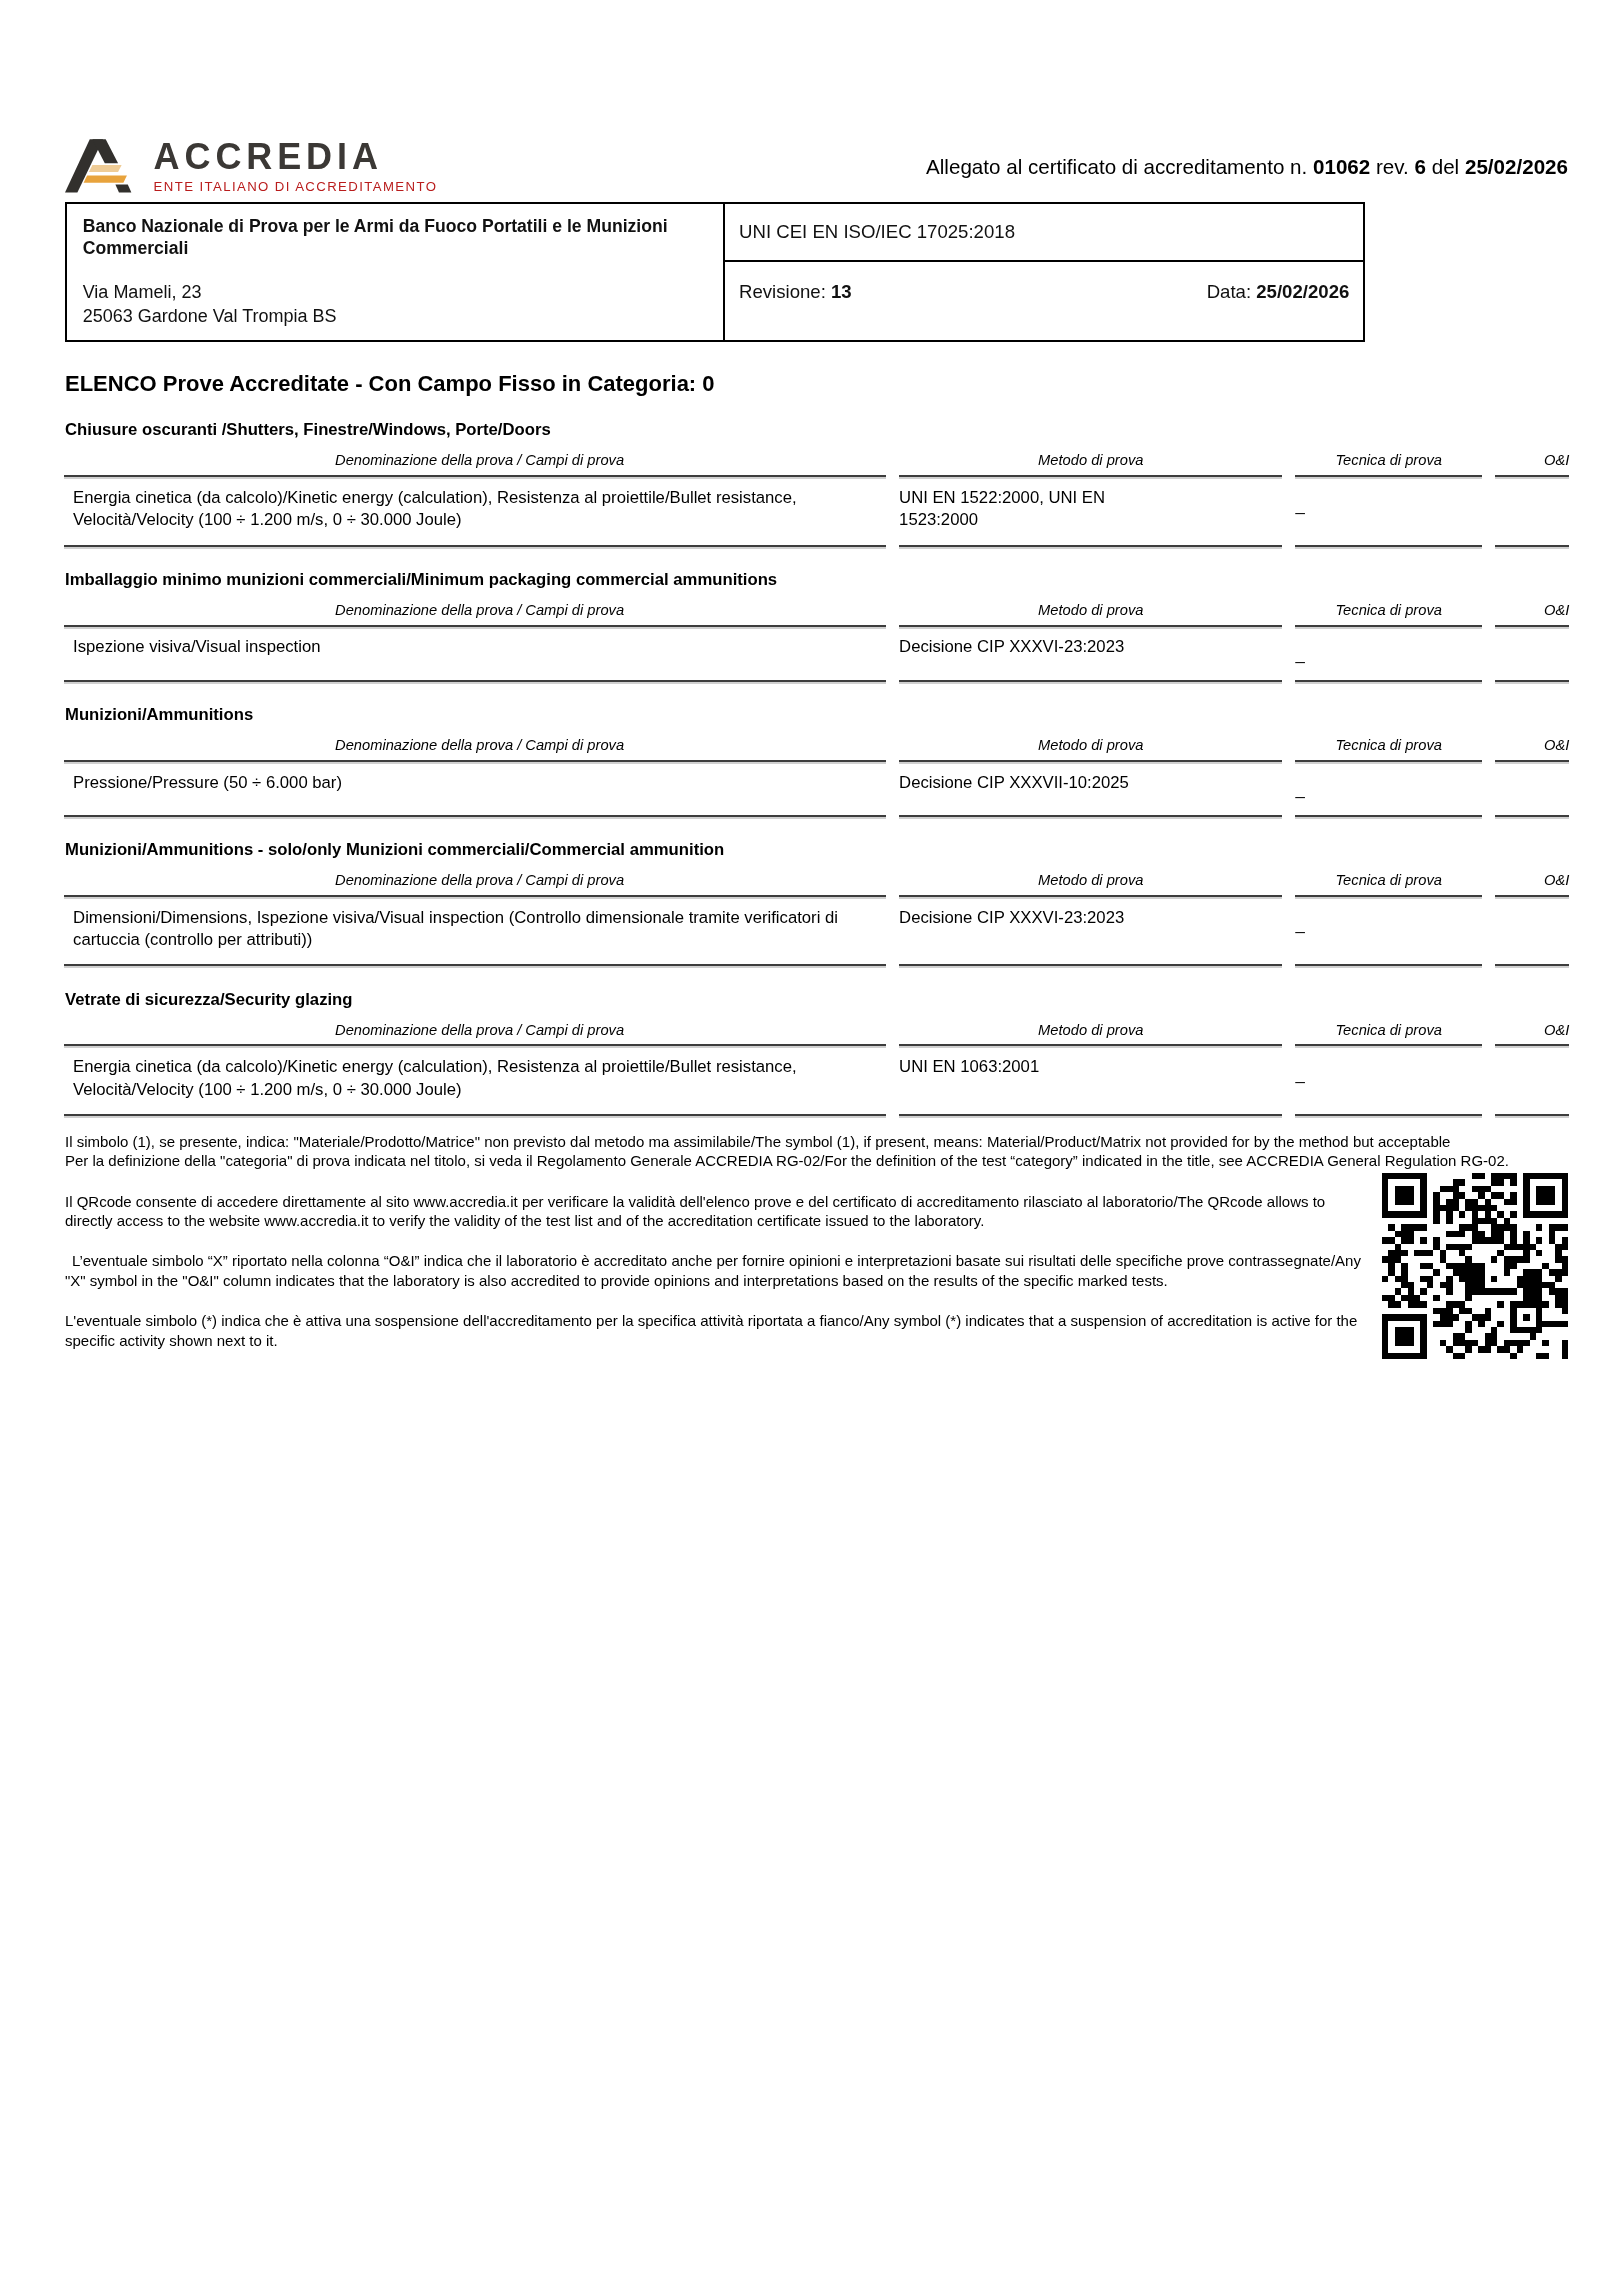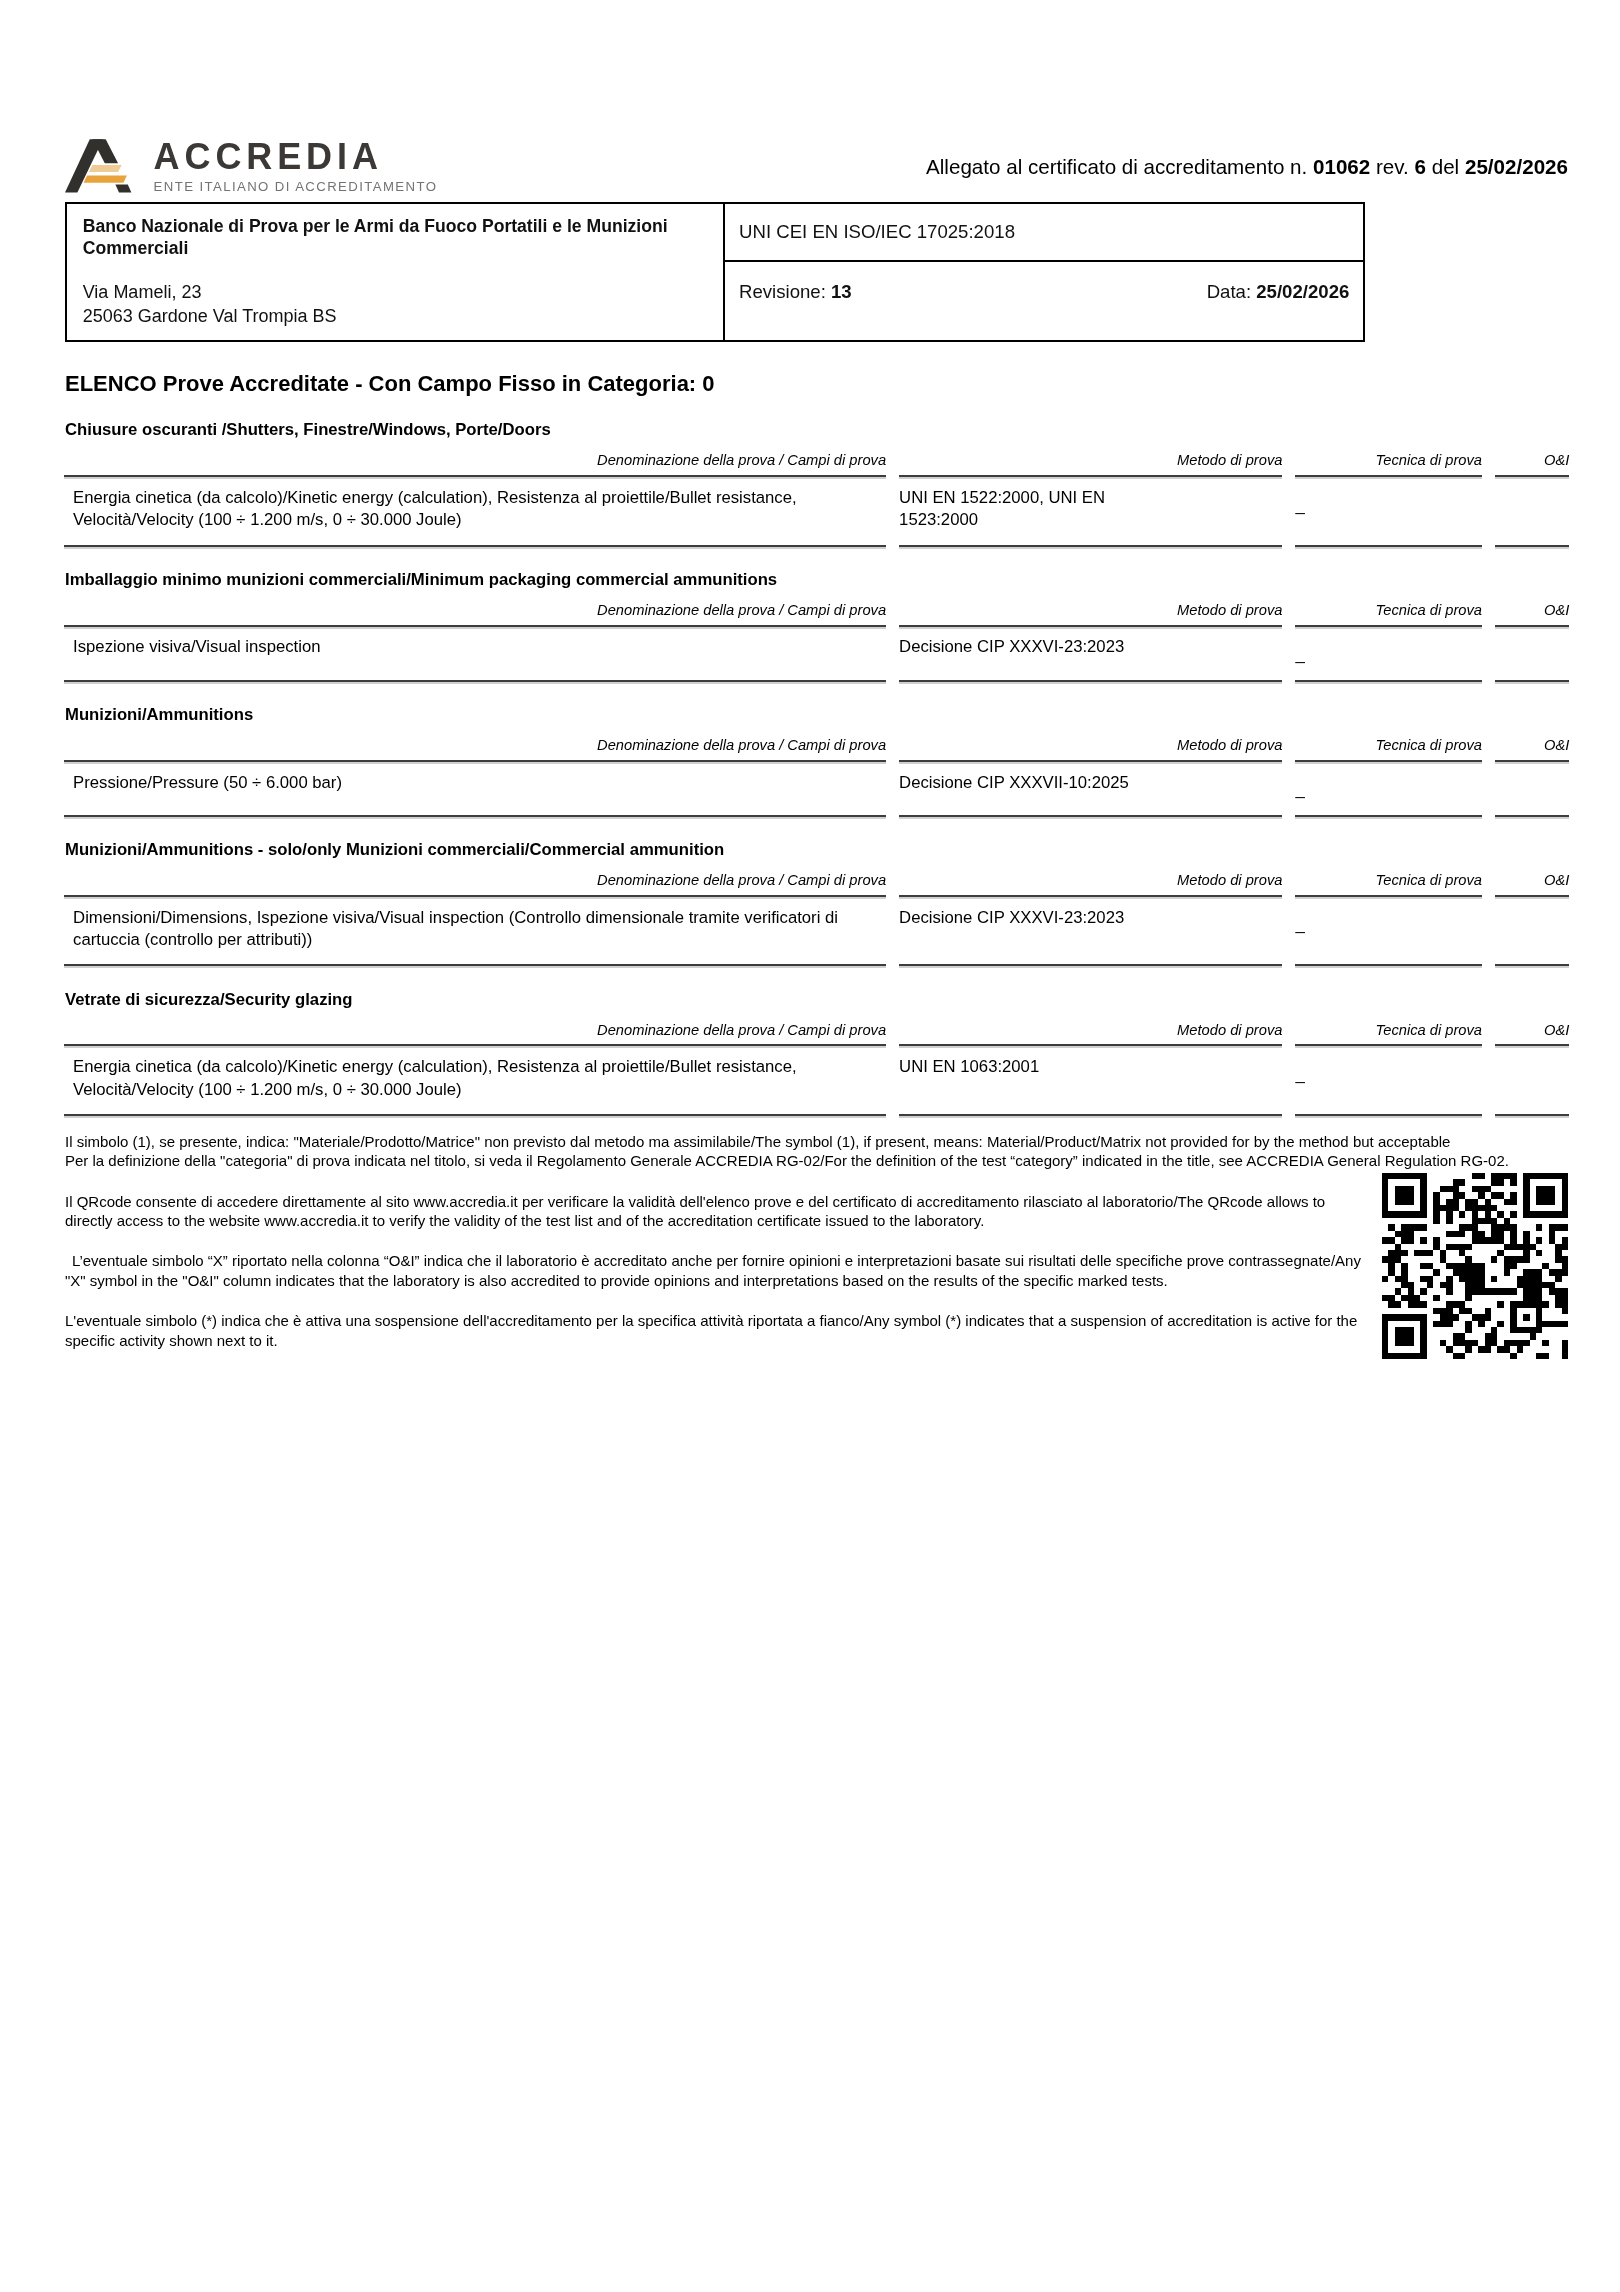--- a/index.html
+++ b/index.html
@@ -9,21 +9,21 @@
     color:#111;
     position:relative;
   }
   .page{padding:137px 52px 0 65px;box-sizing:border-box;width:1620px;}
 
   
   .masthead{display:flex;justify-content:space-between;align-items:flex-end;}
   .logo{display:flex;align-items:flex-end;gap:19.6px;}
   .logo-mark{display:block;}
   .brand{font-size:36px;font-weight:bold;letter-spacing:4.9px;color:#3b3835;line-height:1;}
-  .brand-sub{font-size:13.2px;letter-spacing:1.4px;color:#737373;margin-top:4.9px;line-height:1;}
+  .brand-sub{font-size:13.2px;letter-spacing:1.4px;color:#b91c1c;margin-top:4.9px;line-height:1;}
   .allegato{font-size:20.6px;color:#000;margin-bottom:13.7px;white-space:nowrap;}
   .allegato b{font-weight:bold;}
 
   
   .info-box{margin-top:8.8px;border:2.9px solid #000;display:flex;width:1300px;box-sizing:border-box;}
   .info-left{width:50.8%;box-sizing:border-box;border-right:2.9px solid #000;padding:11.8px 15.7px;}
   .lab-name{font-size:17.6px;font-weight:bold;line-height:1.25;}
   .lab-address{font-size:18px;line-height:1.3;margin-top:21.6px;}
   .info-right{flex:1;display:flex;flex-direction:column;}
   .ir-row{box-sizing:border-box;padding:0 13.7px;display:flex;justify-content:space-between;align-items:center;font-size:18.6px;}
@@ -34,21 +34,21 @@
 
   
   h1.doc-title{font-size:22px;font-weight:bold;margin:29px 0 0 0;color:#000;}
 
   
   .test-section{margin-top:23.5px;}
   .sec-title{font-size:16.7px;font-weight:bold;margin:0 0 11.8px 0;color:#000;}
   table.sec-table{border-collapse:separate;border-spacing:13.7px 0;table-layout:fixed;width:1531px;margin:0 -13.7px;}
   col.c1{width:819px;}col.c2{width:382px;}col.c3{width:186px;}col.c4{width:74px;}
   .sec-table th{
-    font-style:italic;font-weight:normal;font-size:14.7px;text-align:right;
+    font-style:italic;font-weight:normal;font-size:14.7px;text-align:center;
     vertical-align:bottom;padding:0 0 6.9px 0;color:#000;
     border-bottom:2.9px solid #3d3d3d;box-shadow:0 2px 0 rgba(150,150,150,.45);
   }
   .sec-table th.den{padding-left:8.8px;}
   .sec-table th.oi{text-align:right;}
   .sec-table td{
     font-size:16.7px;vertical-align:top;padding:9.8px 0 12.7px 0;line-height:1.35;color:#000;
     border-bottom:2.9px solid #3d3d3d;box-shadow:0 2px 0 rgba(150,150,150,.45);
   }
   .sec-table td.den{padding-left:8.8px;}

